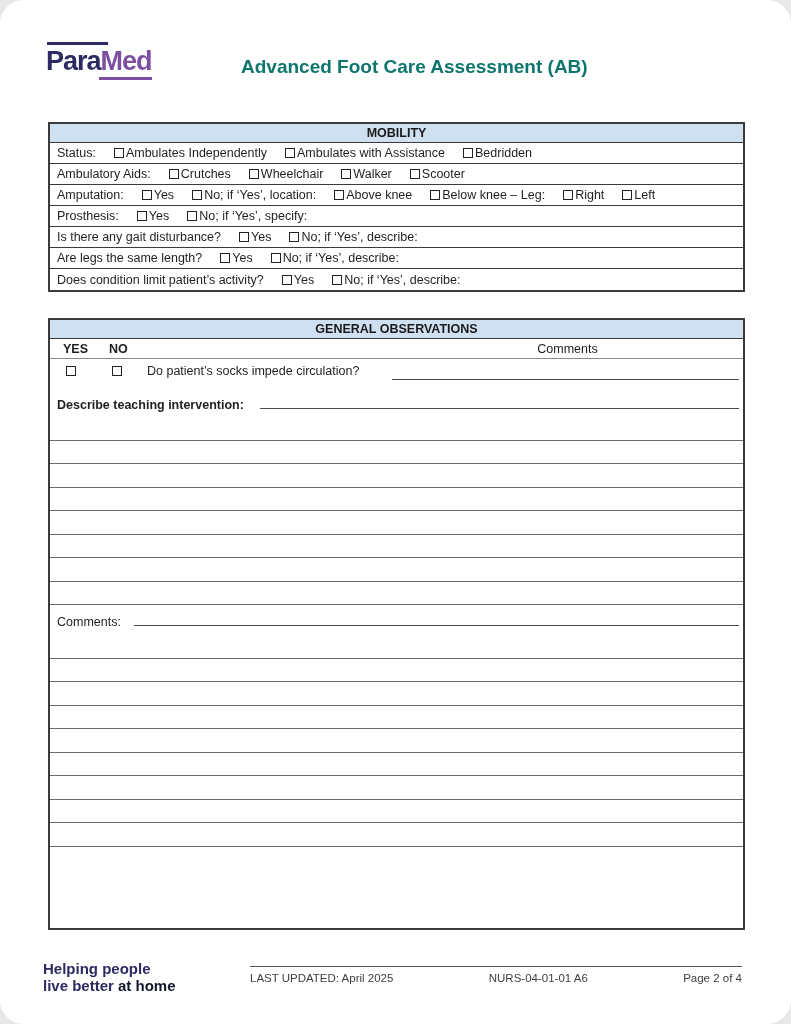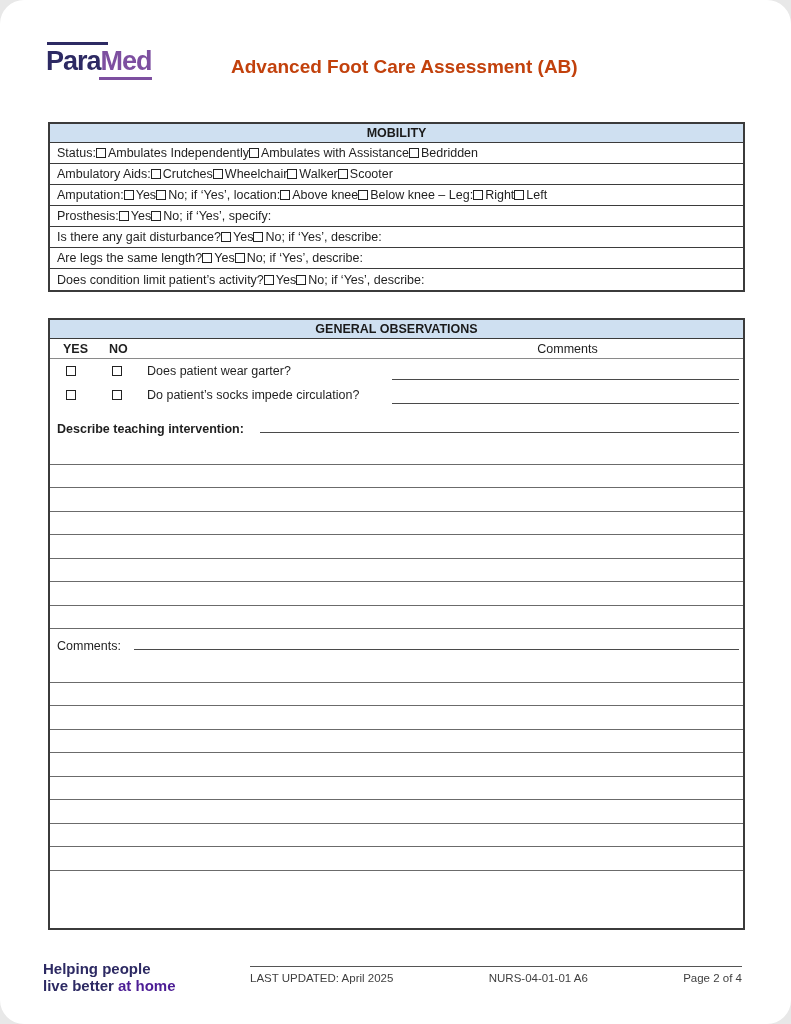--- a/index.html
+++ b/index.html
@@ -19,22 +19,22 @@
   .logo-para::before {
     content: ""; position: absolute; left: 1px; top: -4px;
     width: 112%; height: 3px; background: #2d2a63;
   }
   .logo-med { color: #7d4fa0; position: relative; }
   .logo-med::after {
     content: ""; position: absolute; left: -2px; bottom: -4px;
     width: 104%; height: 3px; background: #7d4fa0;
   }
   .form-title {
-    position: absolute; left: 231px; top: 56px;
-    font-size: 19px; font-weight: bold; color: #c2410c;
+    position: absolute; left: 241px; top: 56px;
+    font-size: 19px; font-weight: bold; color: #0f766e;
   }
   .patient-row {
     position: absolute; left: 231px; top: 92px; width: 512px;
     display: flex; align-items: flex-end; font-size: 12.5px; font-weight: bold;
   }
   .p-line { border-bottom: 1.5px solid #111; height: 14px; }
   .p-line.name { width: 206px; margin-left: 6px; }
   .p-line.id { flex: 1; margin-left: 6px; }
   .p-id-label { margin-left: 20px; margin-top: 44px; }
 
@@ -47,21 +47,21 @@
   }
   .cb {
     display: inline-block; width: 10px; height: 10px;
     border: 1.5px solid #222; background: #fff; flex-shrink: 0;
   }
 
   
   .mobility { top: 122px; }
   .m-row {
     height: 21px; display: flex; align-items: center;
-    padding-left: 7px; font-size: 12.5px;
+    padding-left: 7px; gap: 18px; font-size: 12.5px;
     border-bottom: 1.5px solid #3b3b3b; white-space: nowrap;
   }
   .m-row:last-child { border-bottom: none; }
   .seg.opt { display: inline-flex; align-items: center; }
   .seg.opt .cb { margin-right: 2px; }
 
   
   .observations { top: 318px; height: 612px; display: flex; flex-direction: column; overflow: hidden; }
   .o-cols { position: relative; height: 20px; border-bottom: 1.5px solid #8a8a8a; font-size: 12.5px; }
   .o-cols span { position: absolute; top: 3px; }
@@ -80,21 +80,21 @@
   .write-line { height: 23.5px; border-bottom: 1.5px solid #6b6b6b; }
   .o-comments { position: relative; height: 30px; font-size: 12.5px; }
   .o-comments .c-lbl { position: absolute; left: 7px; bottom: 6px; }
   .o-comments .c-line { position: absolute; left: 84px; right: 4px; bottom: 9px; border-bottom: 1.5px solid #4a4a4a; }
 
   
   .tagline {
     position: absolute; left: 43px; top: 960px;
     font-size: 15px; font-weight: bold; line-height: 17px; color: #2d2a63;
   }
-  .tagline .purple { color: #4c1d95; }
+  .tagline .purple { color: #0f172a; }
   .footer-rule { position: absolute; left: 250px; top: 966px; width: 492px; border-top: 1.5px solid #555; }
   .footer-info {
     position: absolute; left: 250px; top: 972px; width: 492px;
     display: flex; justify-content: space-between;
     font-size: 11.5px; color: #3f3f3f;
   }
 </style>
 </head>
 <body>
 
@@ -232,26 +232,20 @@
 
     <div class="o-cols">
       <span class="o-yes-h">YES</span>
       <span class="o-no-h">NO</span>
       <span class="o-com-h">Comments</span>
     </div>
 
     <div class="o-row">
       <span class="cb o-cb-yes"></span>
       <span class="cb o-cb-no"></span>
-      <span class="o-q">Does patient wear garter?</span>
-      <span class="o-line"></span>
-    </div>
-    <div class="o-row">
-      <span class="cb o-cb-yes"></span>
-      <span class="cb o-cb-no"></span>
       <span class="o-q">Do patient’s socks impede circulation?</span>
       <span class="o-line"></span>
     </div>
 
     <div class="o-teach">
       <span class="t-lbl">Describe teaching intervention:</span>
       <span class="t-line"></span>
     </div>
 
     <div>

